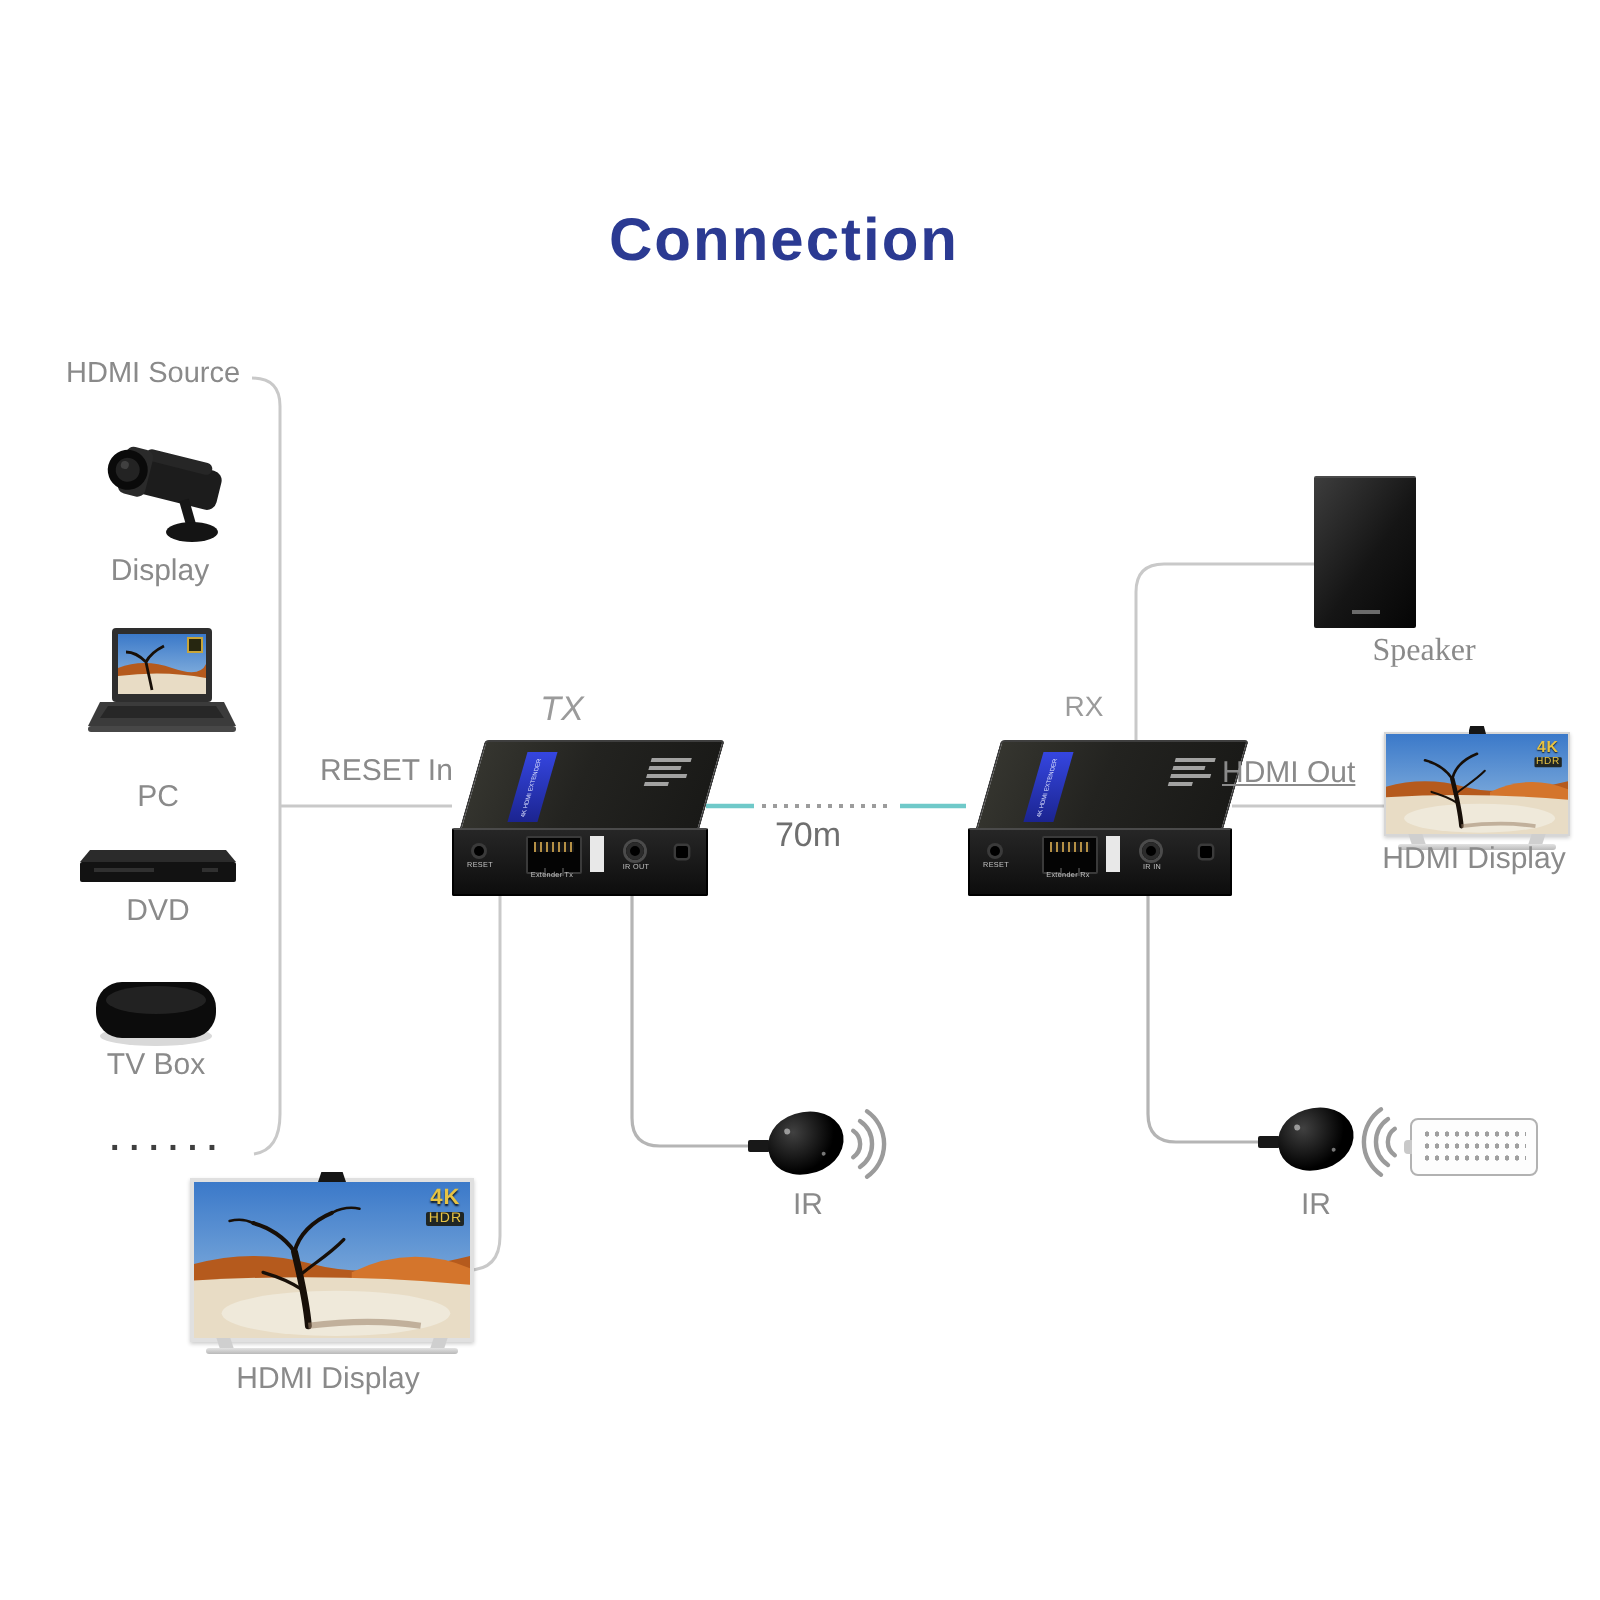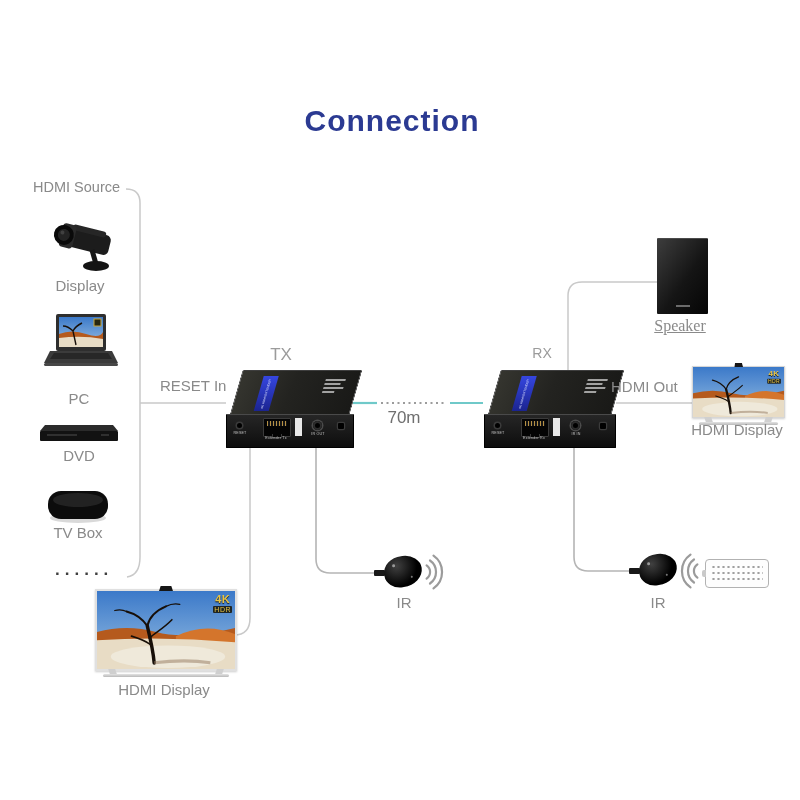--- a/index.html
+++ b/index.html
@@ -199,21 +199,21 @@
         <div class="bhdr">HDR</div>
       </div>
       <div class="tv-cam"></div>
       <div class="tv-leg l"></div>
       <div class="tv-leg r"></div>
       <div class="tv-base"></div>
     </div>
   </div>
   <div class="lbl ctr" style="left:164px;top:681px;">HDMI Display</div>
 
-  <div class="lbl ctr" style="left:281px;top:345px;font-size:17px;color:#9b9b9b;">TX</div>
+  <div class="lbl ctr" style="left:281px;top:345px;font-size:17px;color:#9b9b9b;font-style:italic;">TX</div>
   <div class="lbl" style="left:160px;top:377px;">RESET In</div>
   <div class="extender" id="tx">
     <div class="ext-top">
       <div class="ext-blue">
         <span>4K HDMI EXTENDER</span>
       </div>
       <div class="ext-cert">
           <i></i>
           <i></i>
           <i></i>
@@ -251,26 +251,26 @@
       <div class="reset-btn"></div>
       <div class="tiny reset-lbl">RESET</div>
       <div class="rj45"></div>
       <div class="tiny rj45-lbl">Extender Rx</div>
       <div class="sticker"></div>
       <div class="jack"></div>
       <div class="tiny jack-lbl">IR IN</div>
       <div class="pwr"></div>
     </div>
   </div>
-  <div class="lbl" style="left:611px;top:378px;">HDMI Out</div>
+  <div class="lbl" style="left:611px;top:378px;text-decoration:underline;">HDMI Out</div>
 
   <div class="speaker">
       <i></i>
     </div>
-  <div class="lbl ctr serif" style="left:680px;top:317px;text-decoration:underline;">Speaker</div>
+  <div class="lbl ctr serif" style="left:712px;top:317px;">Speaker</div>
 
   <div class="tv small" style="left:692px;top:366px;width:91px;height:50px;">
     <div class="tv-frame">
       <svg viewBox="0 0 140 76" preserveAspectRatio="none">
         <defs>
             <linearGradient id="sky2" x1="0" y1="0" x2="0" y2="1">
           <stop offset="0" stop-color="#3b79c9"></stop>
               <stop offset="1" stop-color="#9cc2e4"></stop>
             </linearGradient>
           </defs>

